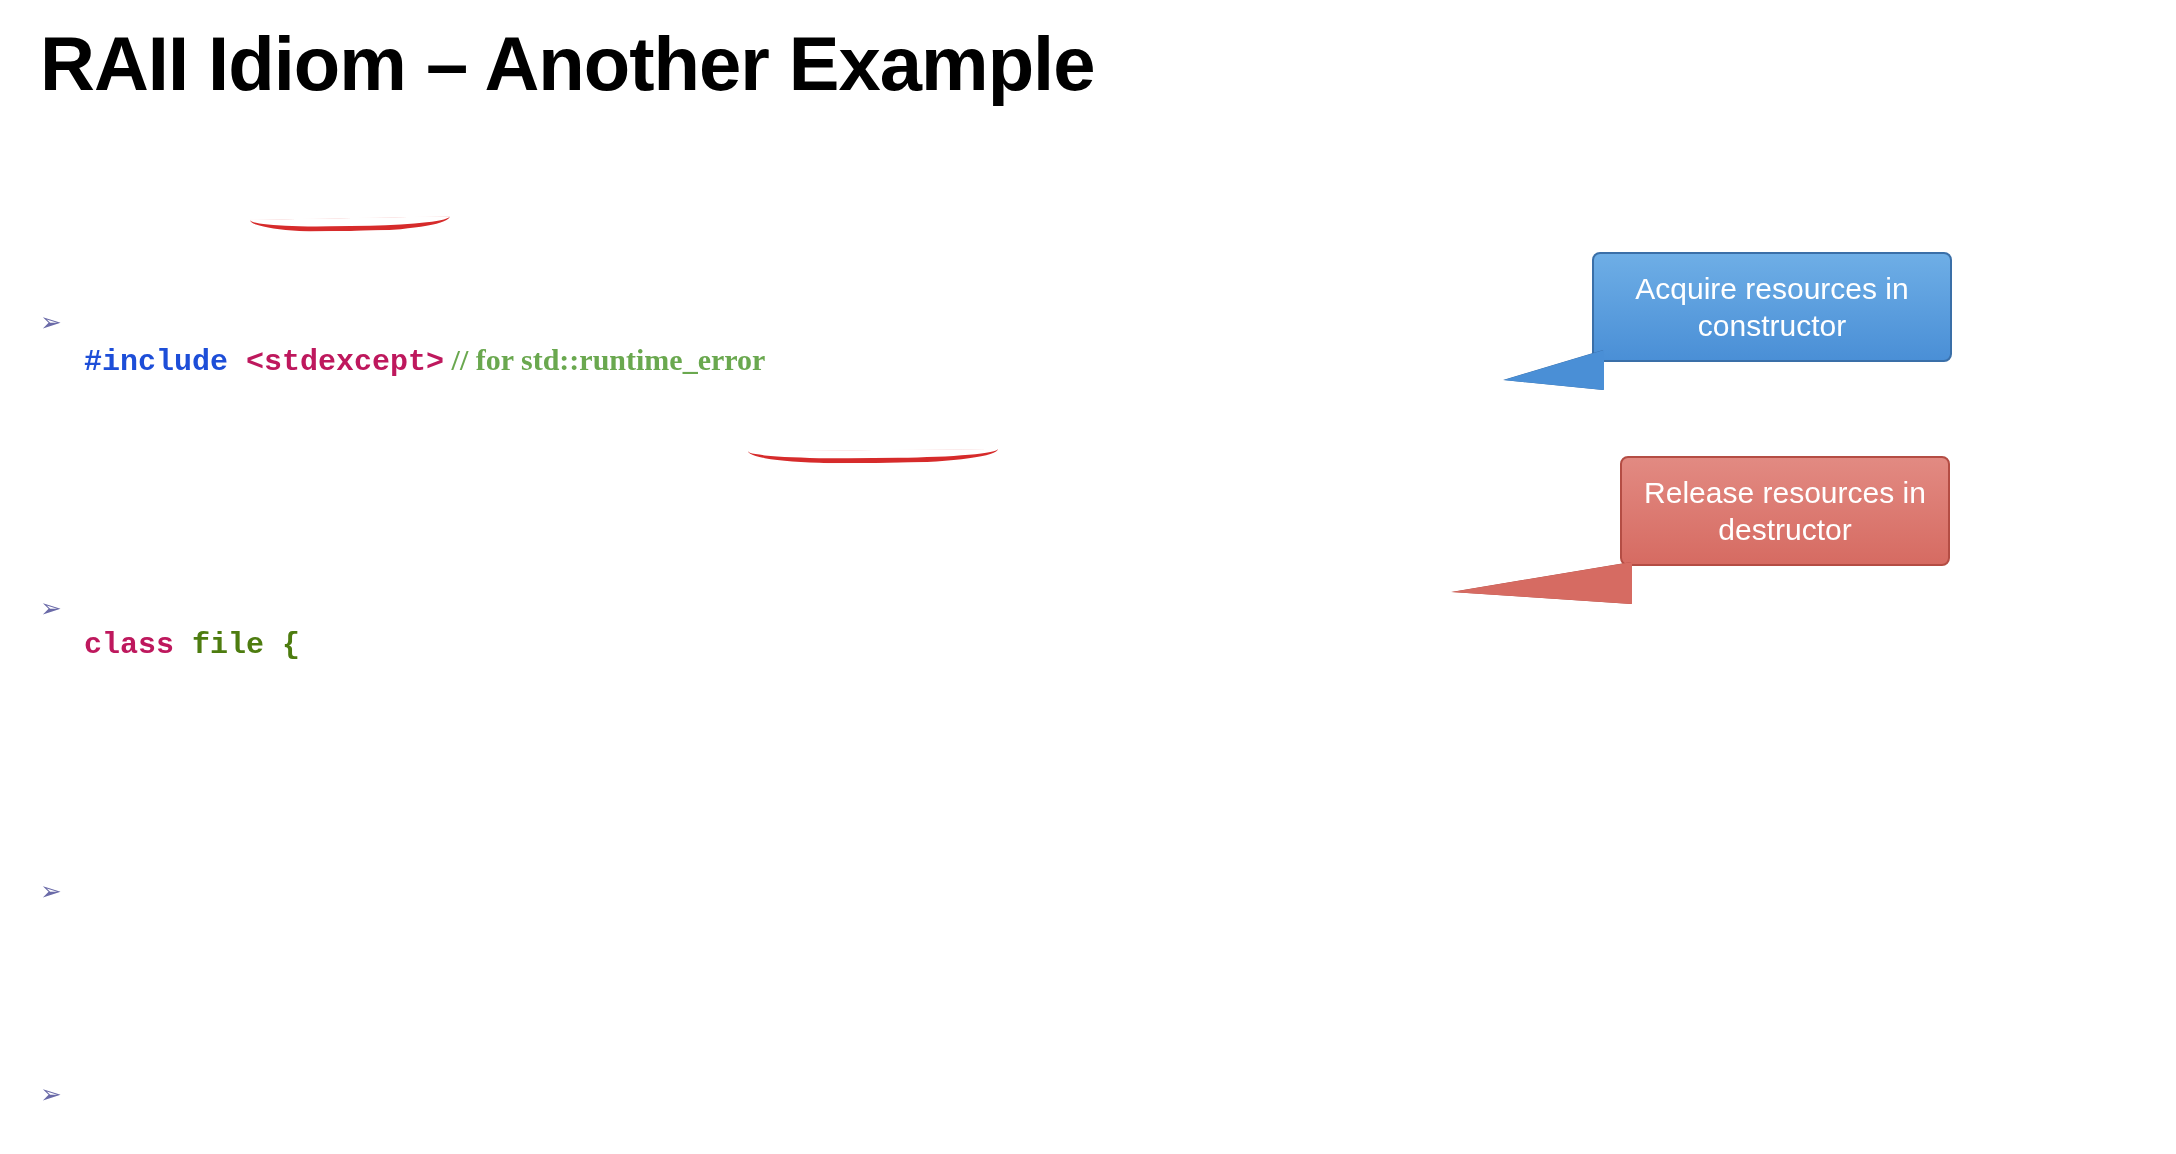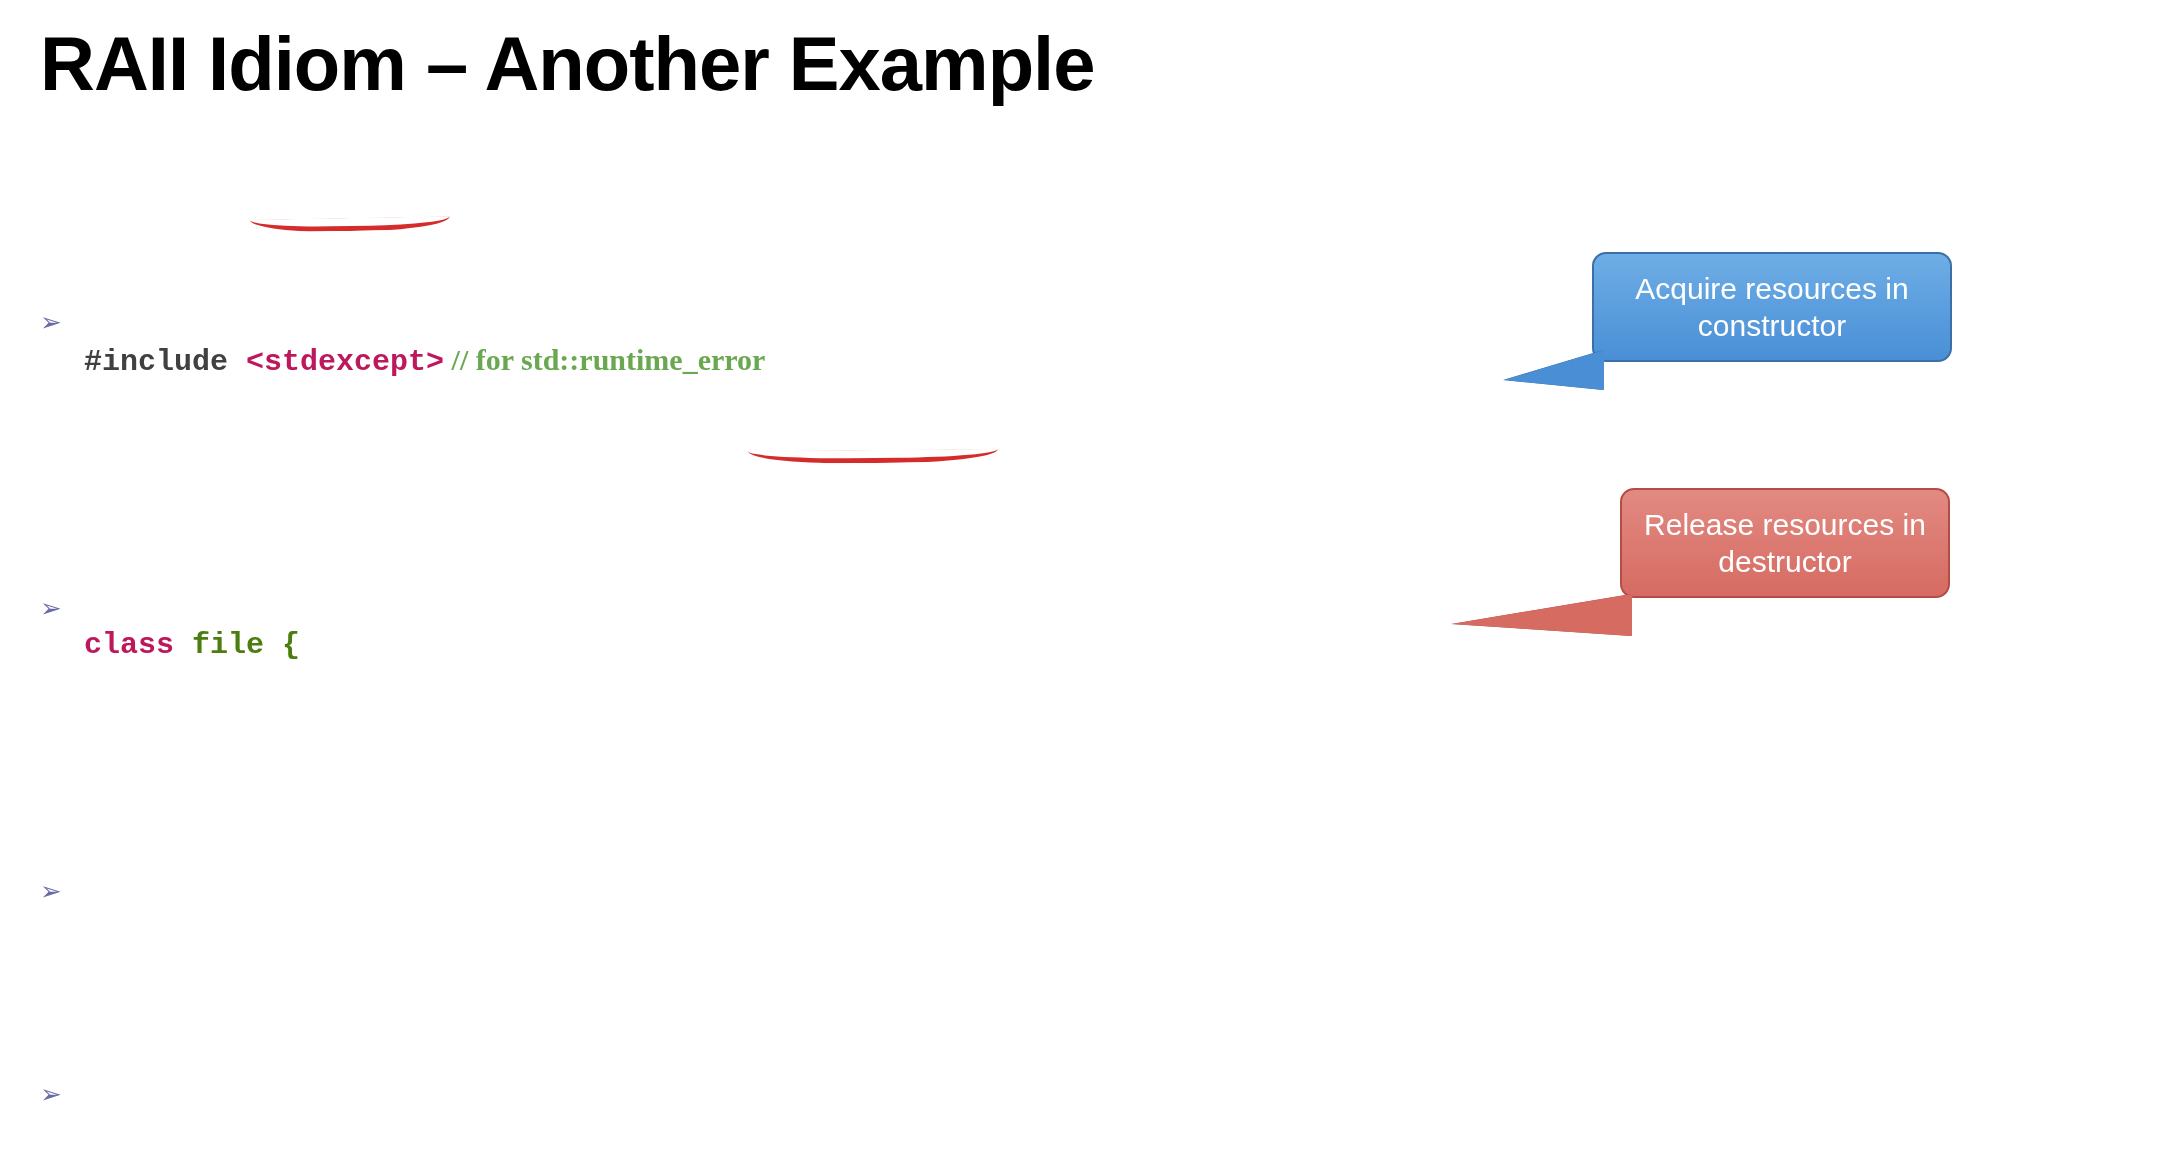--- a/index.html
+++ b/index.html
@@ -42,21 +42,21 @@
     flex: 0 0 44px;
     color: #6a6aa8;
     font-family: Arial, sans-serif;
     font-weight: normal;
     font-size: 26px;
     padding-top: 6px;
   }
   .code {
     display: inline-block;
   }
-  .c-include   { color: #404040; }  
+  .c-include   { color: #1d4ed8; }  
   .c-header    { color: #be185d; }
   .c-comment   { color: #6aa84f; font-family: Liberation Serif, serif; }  
   .c-keyword   { color: #be185d; }  
   .c-plain     { color: #4d7c0f; }
 
   
   .underline-red {
     position: absolute;
     height: 8px;
     border-bottom: 5px solid #d62b2b;
@@ -67,34 +67,34 @@
   #ul2 { left: 748px; top: 450px; width: 250px; transform: rotate(-0.5deg); }
 
   
   .callout {
     position: absolute;
     color: #ffffff;
     font-family: Arial, sans-serif;
     font-size: 30px;
     line-height: 1.25;
     text-align: center;
-    border-radius: 14px;
+    border-radius: 8px;
     padding: 18px 22px;
     box-sizing: border-box;
     display: flex;
     align-items: center;
     justify-content: center;
   }
   .callout.blue {
     left: 1592px; top: 252px; width: 360px; height: 110px;
     background: linear-gradient(#6eaee6, #4a8fd6);
     border: 2px solid #3a6fa8;
   }
   .callout.red {
-    left: 1620px; top: 488px; width: 330px; height: 110px;
+    left: 1620px; top: 456px; width: 330px; height: 110px;
     background: linear-gradient(#e28a82, #d66b62);
     border: 2px solid #b44d44;
   }
   .callout .tail {
     position: absolute;
     width: 0; height: 0;
   }
   
   .blue .tail {
     left: -90px; bottom: -30px;

